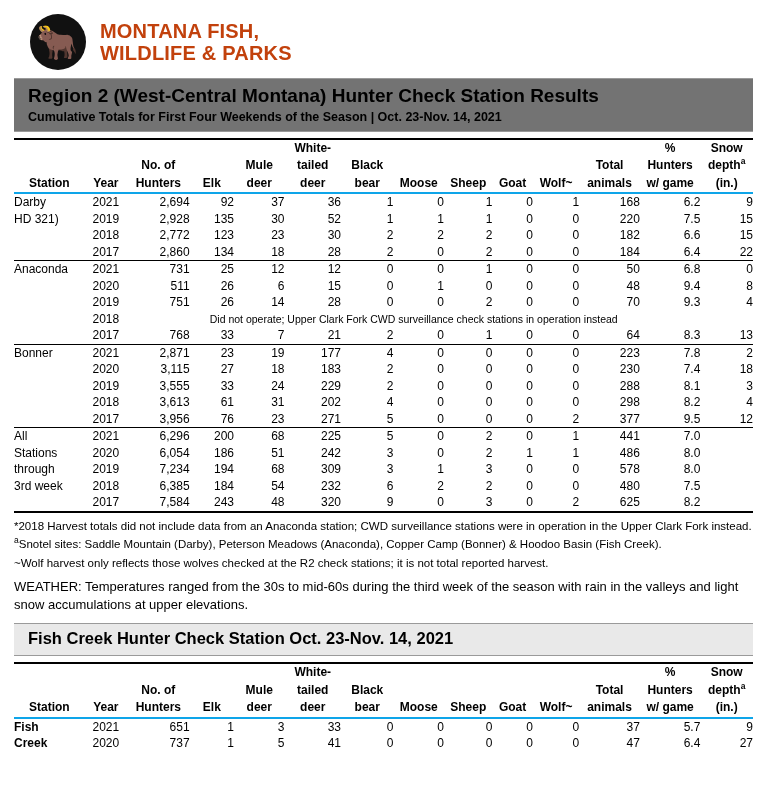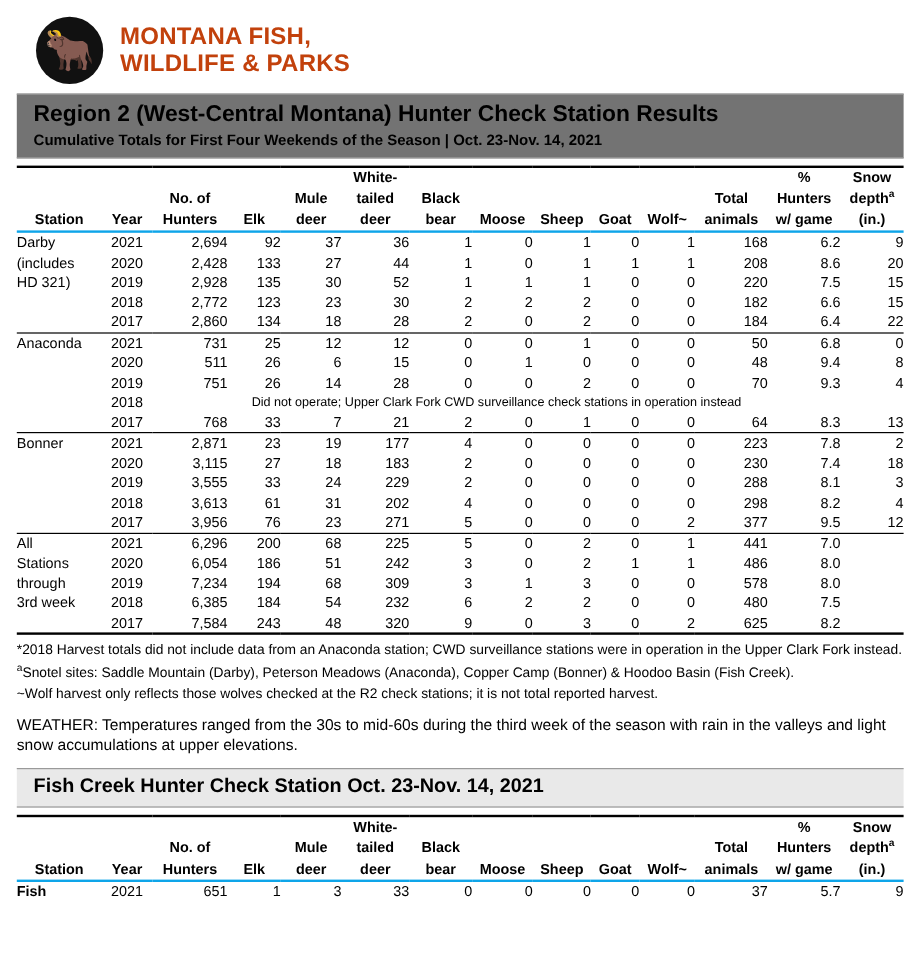--- a/index.html
+++ b/index.html
@@ -251,36 +251,20 @@
           <td class="r">1</td>
           <td class="r">0</td>
           <td class="r">1</td>
           <td class="r">0</td>
           <td class="r">1</td>
           <td class="r">168</td>
           <td class="r">6.2</td>
           <td class="r">9</td>
         </tr>
         <tr>
-          <td class="l">(includes</td>
-          <td class="c">2020</td>
-          <td class="r">2,428</td>
-          <td class="r">133</td>
-          <td class="r">27</td>
-          <td class="r">44</td>
-          <td class="r">1</td>
-          <td class="r">0</td>
-          <td class="r">1</td>
-          <td class="r">1</td>
-          <td class="r">1</td>
-          <td class="r">208</td>
-          <td class="r">8.6</td>
-          <td class="r">20</td>
-        </tr>
-        <tr>
           <td class="l">HD 321)</td>
           <td class="c">2019</td>
           <td class="r">2,928</td>
           <td class="r">135</td>
           <td class="r">30</td>
           <td class="r">52</td>
           <td class="r">1</td>
           <td class="r">1</td>
           <td class="r">1</td>
           <td class="r">0</td>
@@ -645,16 +629,32 @@
           <td class="r">33</td>
           <td class="r">0</td>
           <td class="r">0</td>
           <td class="r">0</td>
           <td class="r">0</td>
           <td class="r">0</td>
           <td class="r">37</td>
           <td class="r">5.7</td>
           <td class="r">9</td>
         </tr>
+        <tr>
+          <td class="l" style="font-weight: bold;">Creek</td>
+          <td class="c">2020</td>
+          <td class="r">737</td>
+          <td class="r">1</td>
+          <td class="r">5</td>
+          <td class="r">41</td>
+          <td class="r">0</td>
+          <td class="r">0</td>
+          <td class="r">0</td>
+          <td class="r">0</td>
+          <td class="r">0</td>
+          <td class="r">47</td>
+          <td class="r">6.4</td>
+          <td class="r">27</td>
+        </tr>
       </tbody>
   </table>
 
 </div>
 
 </body></html>

